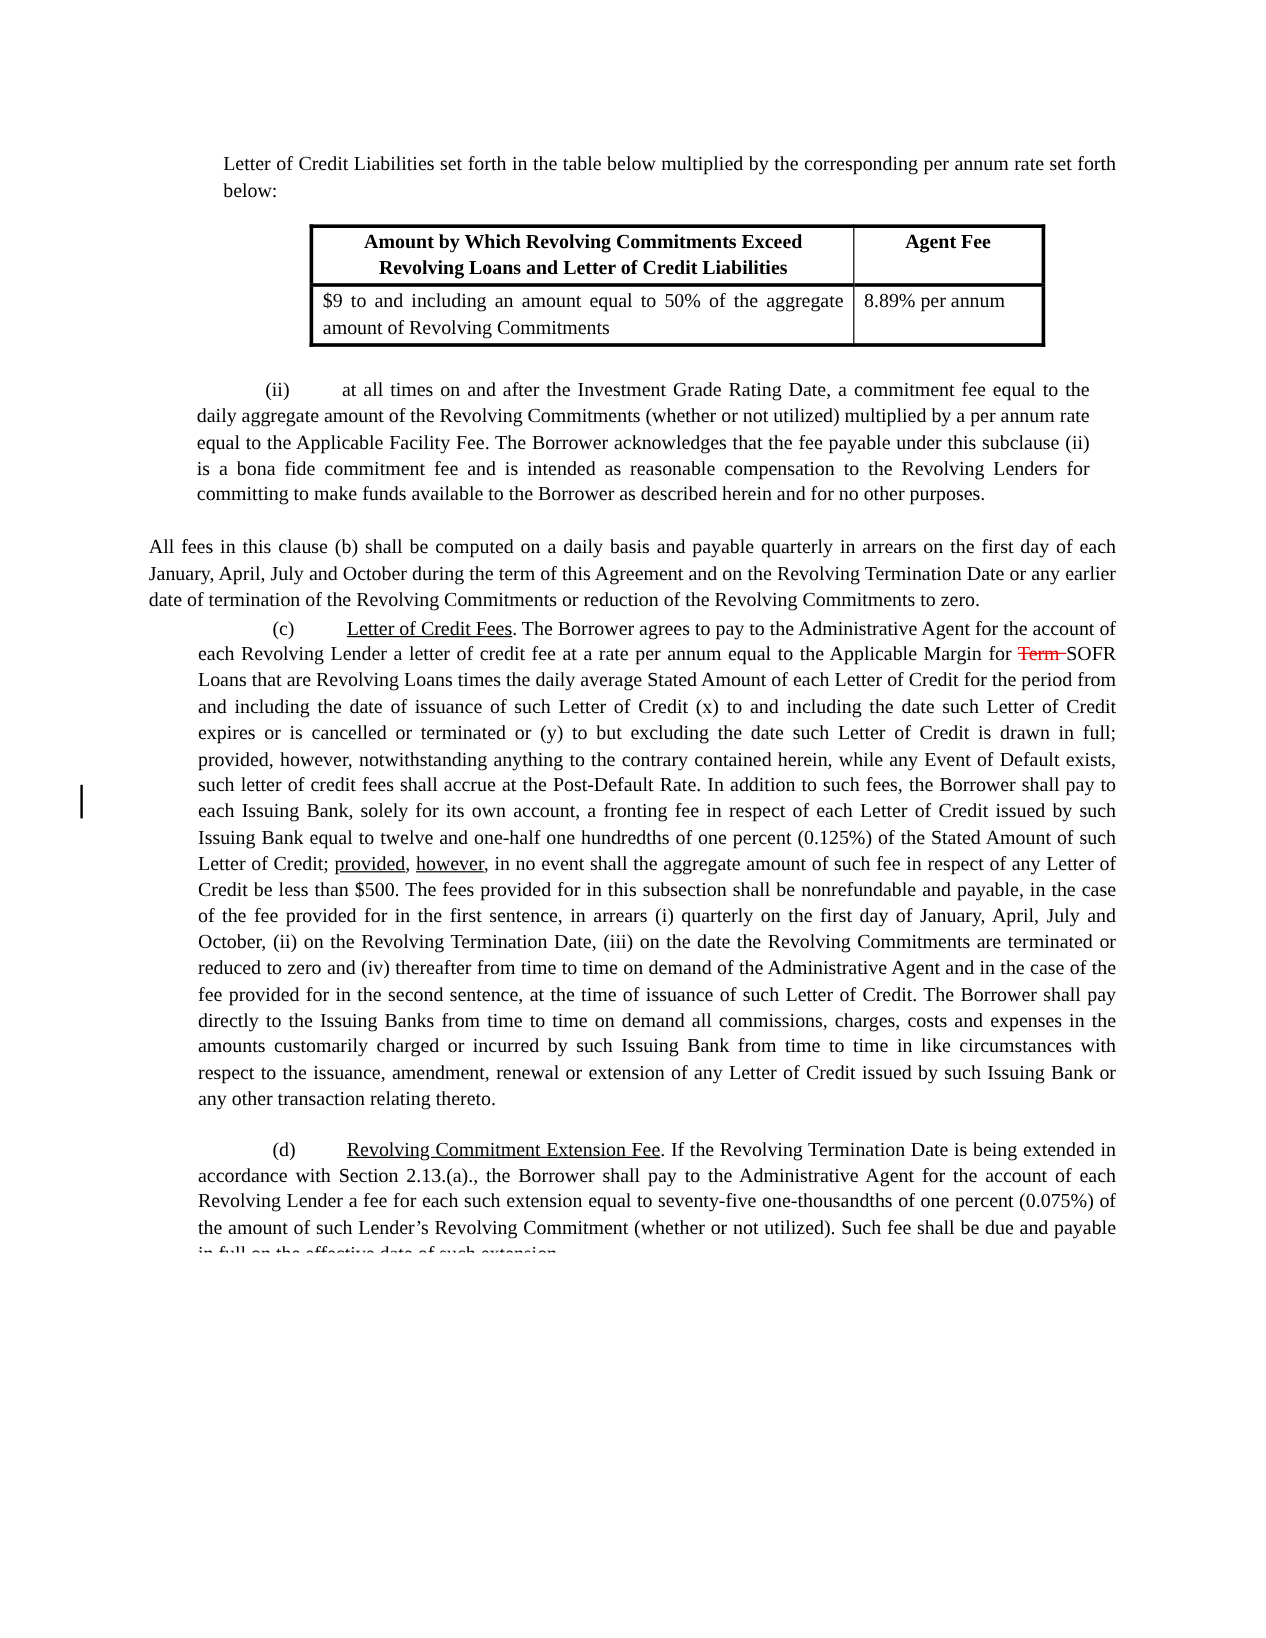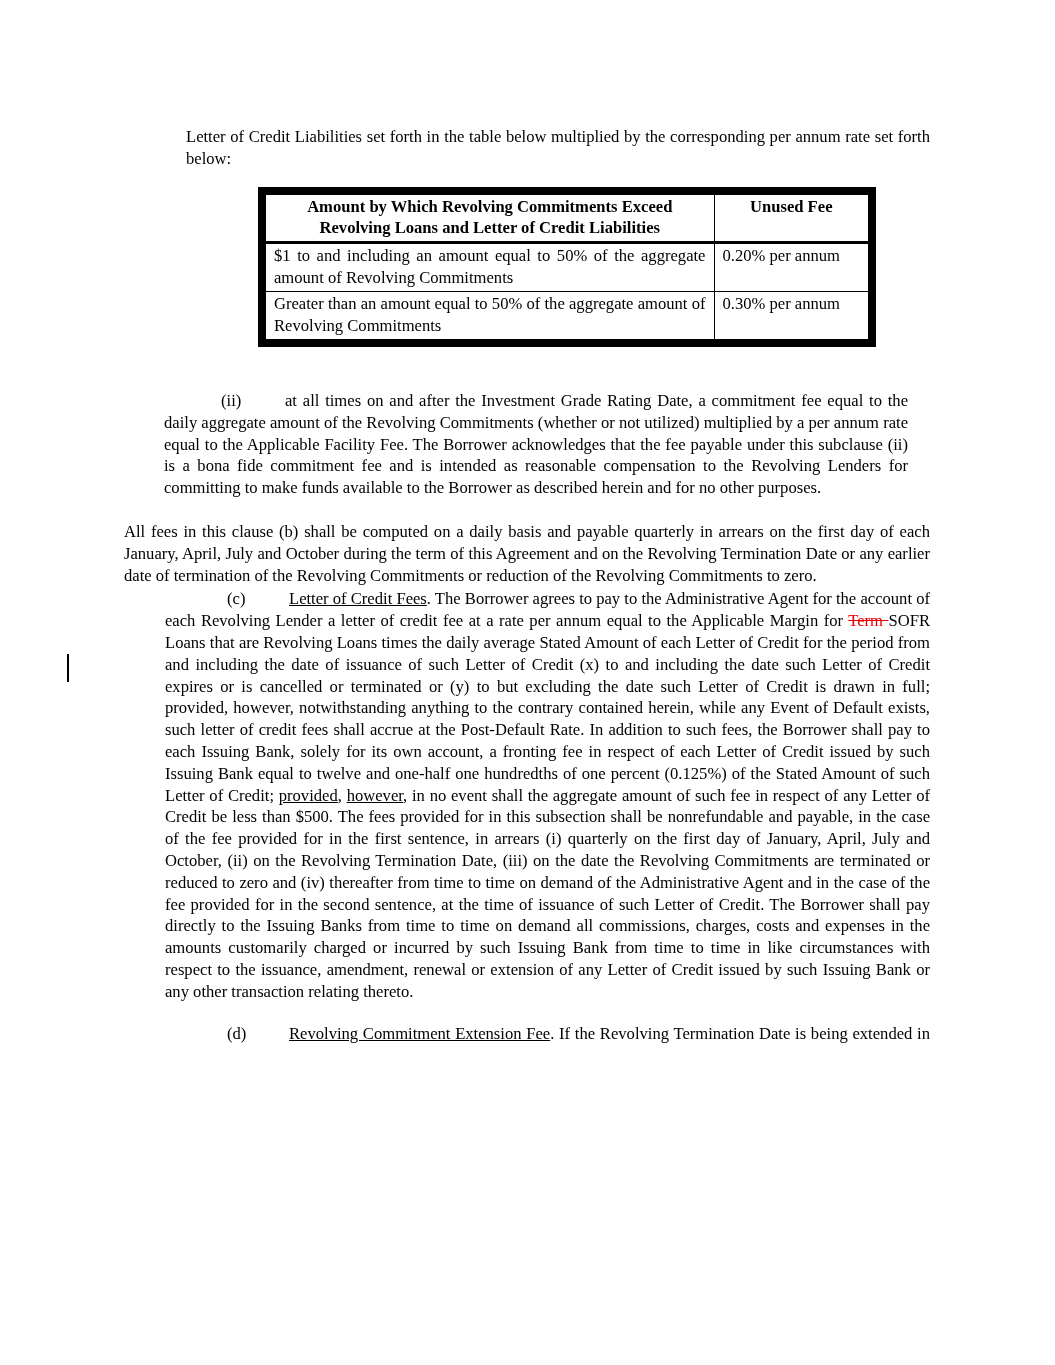--- a/index.html
+++ b/index.html
@@ -17,22 +17,22 @@
   .content { position: absolute; left: 124px; top: 126px; width: 806px; }
   p { margin: 0; text-align: justify; }
 
   .intro { margin-left: 62px; width: 744px; margin-bottom: 17px; }
 
   table.fee-table {
     border-collapse: collapse;
     table-layout: fixed;
     width: 610px;
     margin-left: 134px;
-    margin-bottom: 43px;
-    border: 8px solid #000000;
+    margin-bottom: 25px;
+    border: 3px solid #000000;
   }
   table.fee-table col.c1 { width: 452px; }
   table.fee-table col.c2 { width: 158px; }
   table.fee-table th, table.fee-table td {
     border: 1.5px solid #000000;
     padding: 1px 8px 3px 8px;
     vertical-align: top;
     font-size: 16.6px;
     line-height: 21.4px;
   }
@@ -83,31 +83,27 @@
     <p class="intro">Letter of Credit Liabilities set forth in the table below multiplied by the corresponding per annum rate set forth below:</p>
 
     <table class="fee-table">
       <colgroup>
           <col class="c1">
           <col class="c2">
         </colgroup>
       <thead>
         <tr>
           <th>Amount by Which Revolving Commitments Exceed Revolving Loans and Letter of Credit Liabilities</th>
-          <th>Unused Fee</th>
+          <th>Agent Fee</th>
         </tr>
       </thead>
       <tbody>
         <tr>
-          <td class="range">$1 to and including an amount equal to 50% of the aggregate amount of Revolving Commitments</td>
-          <td class="fee">0.20% per annum</td>
-        </tr>
-        <tr>
-          <td class="range">Greater than an amount equal to 50% of the aggregate amount of Revolving Commitments</td>
-          <td class="fee">0.30% per annum</td>
+          <td class="range">$9 to and including an amount equal to 50% of the aggregate amount of Revolving Commitments</td>
+          <td class="fee">8.89% per annum</td>
         </tr>
       </tbody>
     </table>
 
     <p class="clause-ii">
       <span class="label">(ii)</span><span>at all times on and after the Investment Grade Rating Date, a commitment fee equal to the daily aggregate amount of the Revolving Commitments (whether or not utilized) multiplied by a per annum rate equal to the Applicable Facility Fee.  The Borrower acknowledges that the fee payable under this subclause (ii) is a bona fide commitment fee and is intended as reasonable compensation to the Revolving Lenders for committing to make funds available to the Borrower as described herein and for no other purposes.</span>
     </p>
 
     <p class="allfees">All fees in this clause (b) shall be computed on a daily basis and payable quarterly in arrears on the first day of each January, April, July and October during the term of this Agreement and on the Revolving Termination Date or any earlier date of termination of the Revolving Commitments or reduction of the Revolving Commitments to zero.</p>
 

